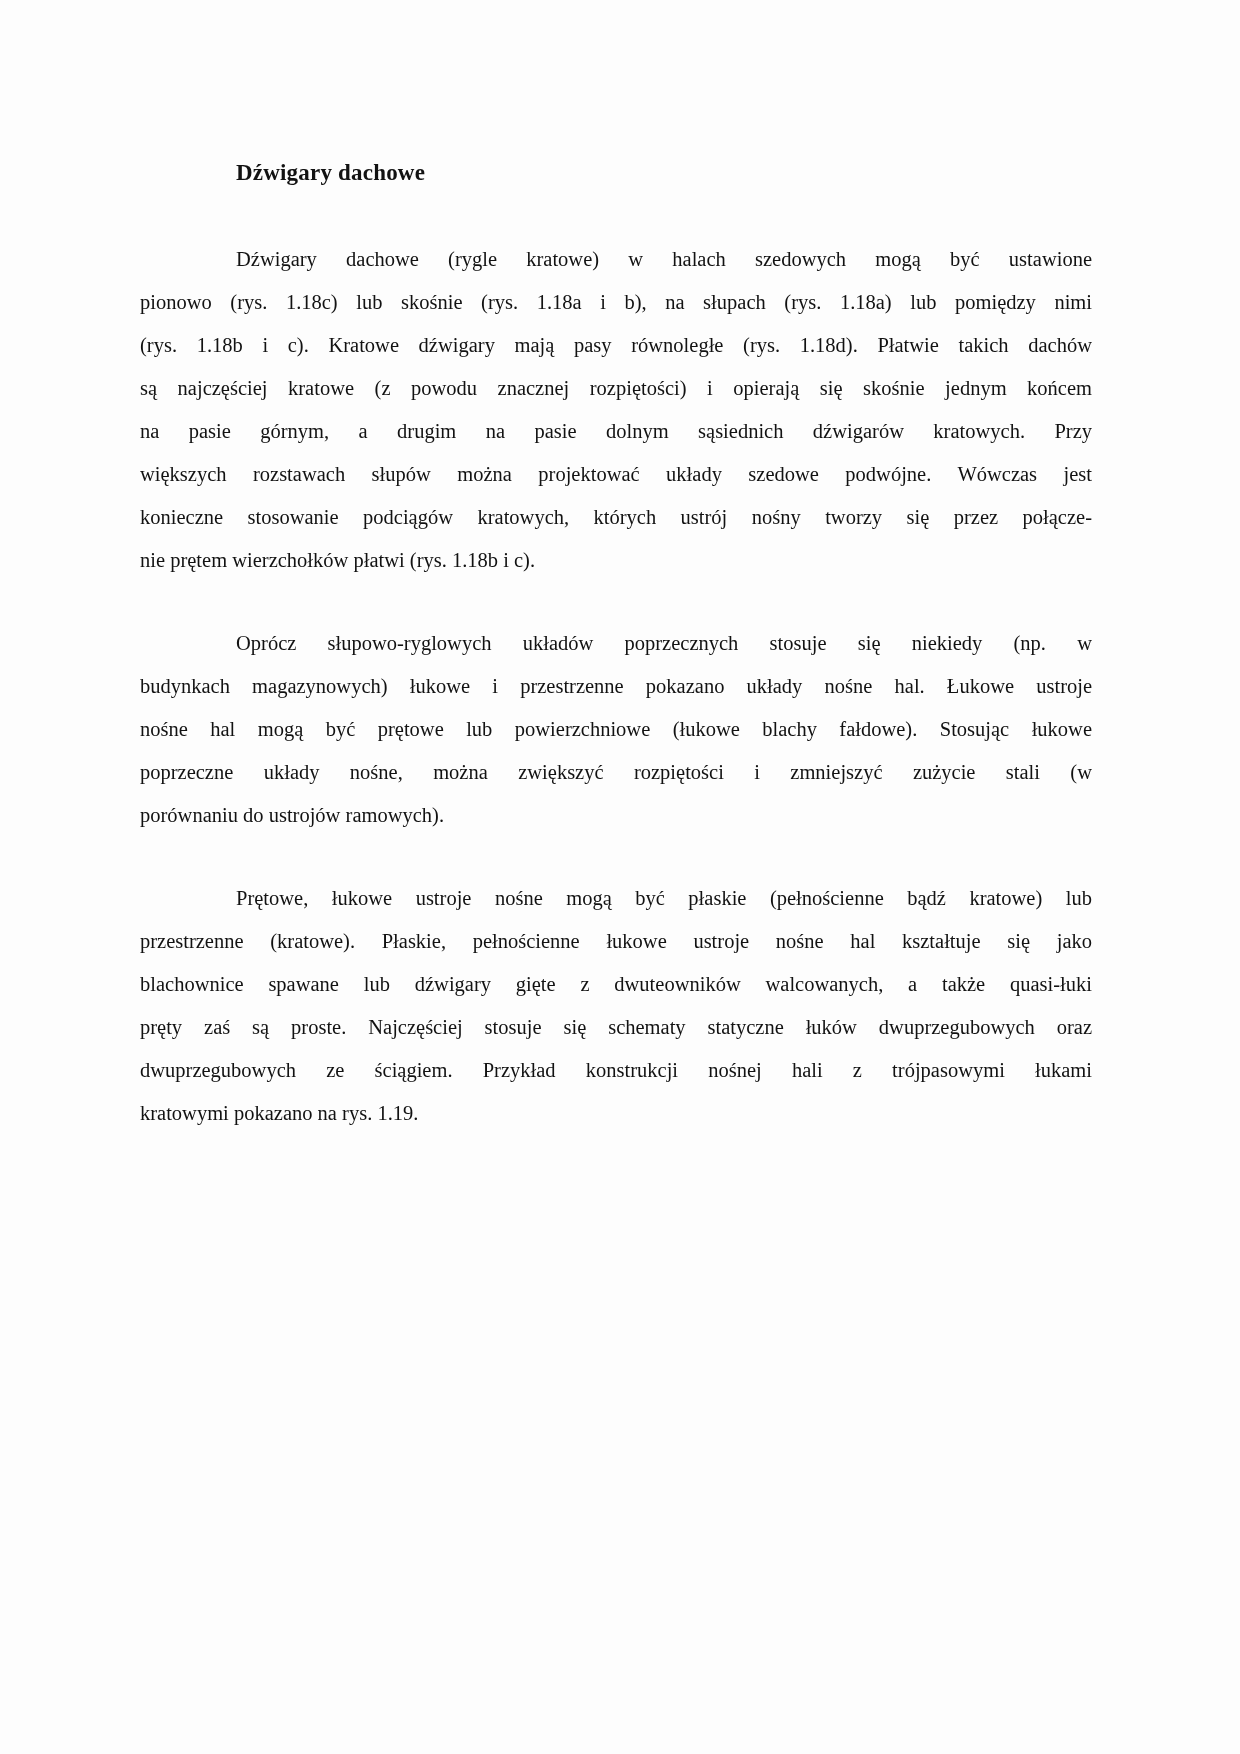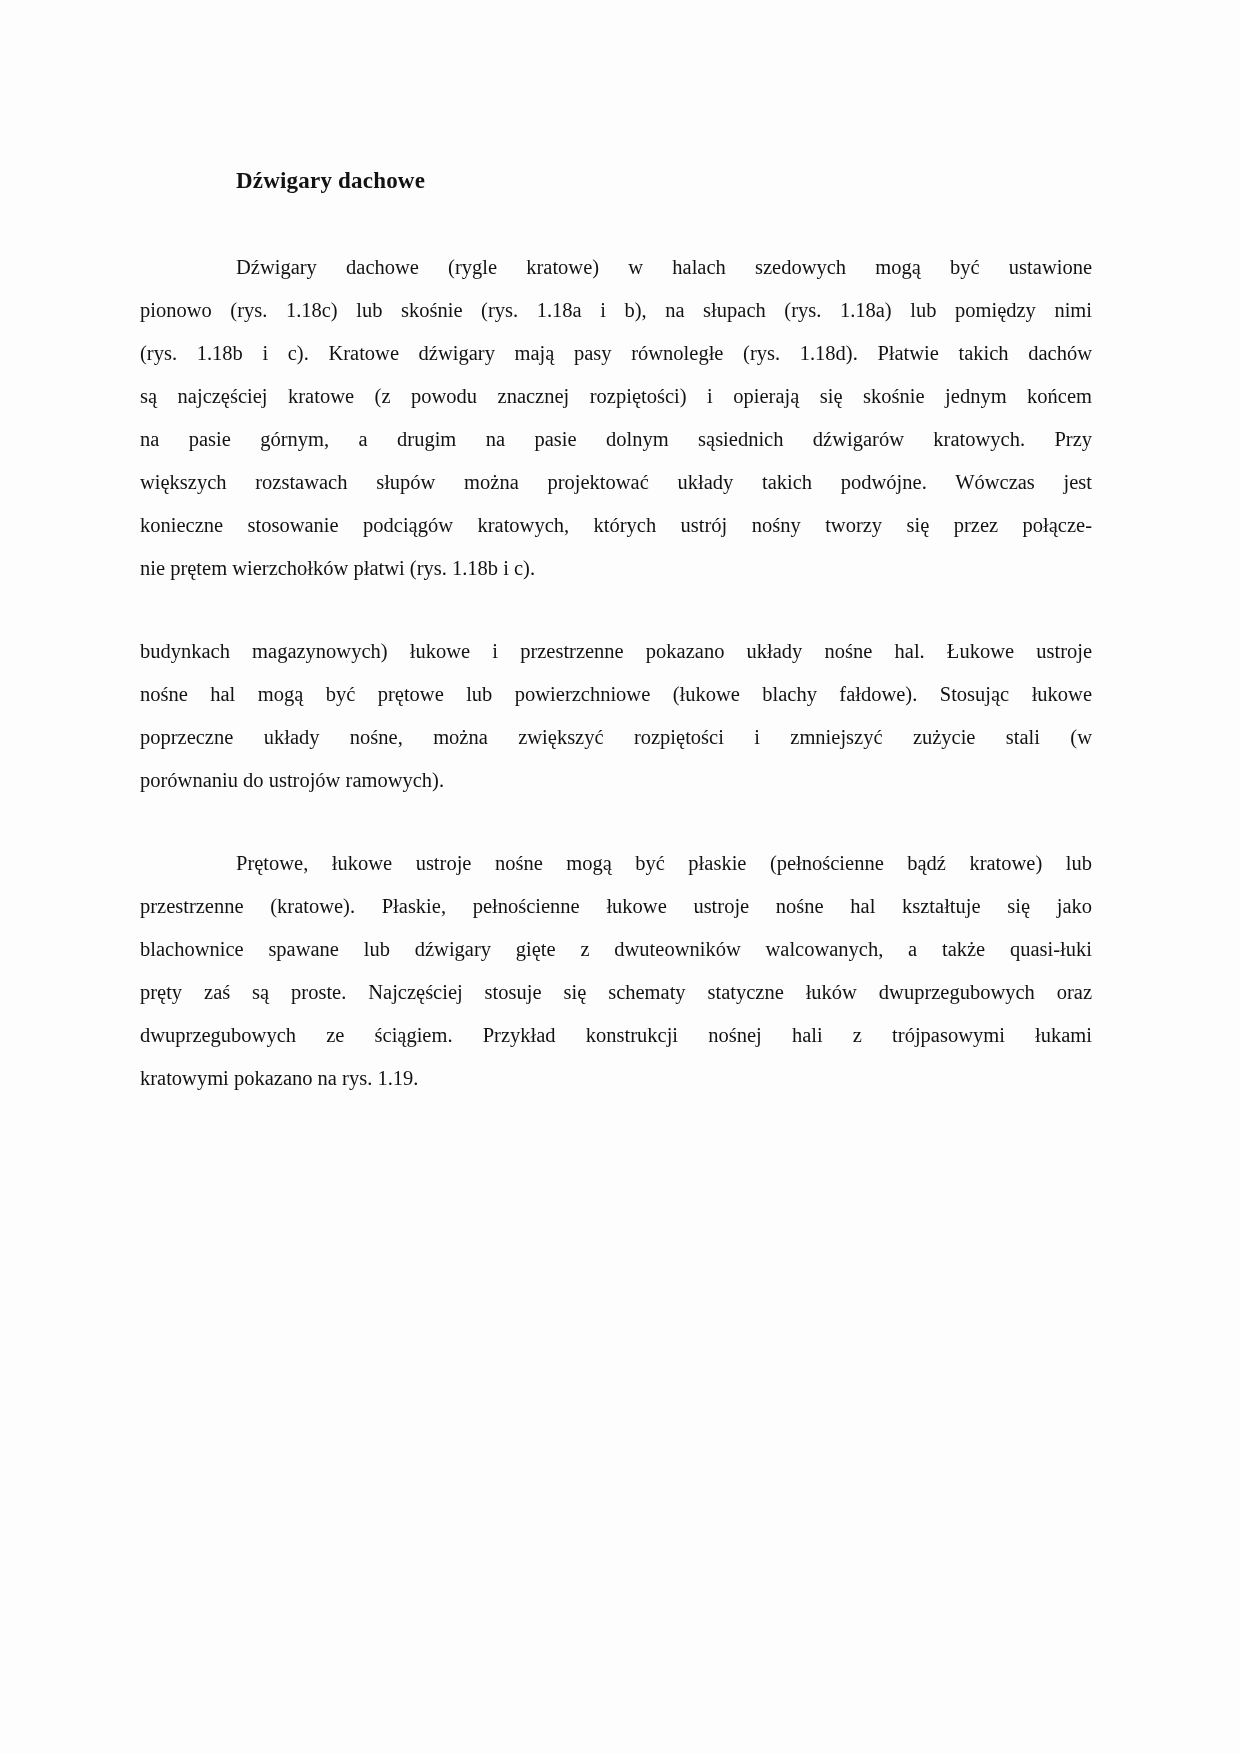--- a/index.html
+++ b/index.html
@@ -13,21 +13,21 @@
     height: 1754px;
     margin: 0 auto;
     background: #fdfdfd;
     color: #121212;
     font-family: "Liberation Serif", "DejaVu Serif", serif;
     overflow: hidden;
   }
   .text-block {
     position: absolute;
     left: 140px;
-    top: 166px;
+    top: 158px;
     width: 952px;
   }
   .doc-title {
     margin: 0 0 0 96px;
     font-size: 23px;
     font-weight: bold;
     line-height: 30px;
     letter-spacing: 0.2px;
   }
   .paragraphs {
@@ -56,25 +56,26 @@
 <div class="page">
   <div class="text-block">
     <h1 class="doc-title">Dźwigary dachowe</h1>
     <div class="paragraphs">
         <div class="para">
           <div class="line first">Dźwigary dachowe (rygle kratowe) w halach szedowych mogą być ustawione</div>
           <div class="line">pionowo (rys. 1.18c) lub skośnie (rys. 1.18a i b), na słupach (rys. 1.18a) lub pomiędzy nimi</div>
           <div class="line">(rys. 1.18b i c). Kratowe dźwigary mają pasy równoległe (rys. 1.18d). Płatwie takich dachów</div>
           <div class="line">są najczęściej kratowe (z powodu znacznej rozpiętości) i opierają się skośnie jednym końcem</div>
           <div class="line">na pasie górnym, a drugim na pasie dolnym sąsiednich dźwigarów kratowych. Przy</div>
-          <div class="line">większych rozstawach słupów można projektować układy takich podwójne. Wówczas jest</div>
+          <div class="line">większych rozstawach słupów można projektować układy szedowe podwójne. Wówczas jest</div>
           <div class="line">konieczne stosowanie podciągów kratowych, których ustrój nośny tworzy się przez połącze-</div>
           <div class="line last">nie prętem wierzchołków płatwi (rys. 1.18b i c).</div>
         </div>
         <div class="para">
+          <div class="line first">Oprócz słupowo-ryglowych układów poprzecznych stosuje się niekiedy (np. w</div>
           <div class="line">budynkach magazynowych) łukowe i przestrzenne pokazano układy nośne hal. Łukowe ustroje</div>
           <div class="line">nośne hal mogą być prętowe lub powierzchniowe (łukowe blachy fałdowe). Stosując łukowe</div>
           <div class="line">poprzeczne układy nośne, można zwiększyć rozpiętości i zmniejszyć zużycie stali (w</div>
           <div class="line last">porównaniu do ustrojów ramowych).</div>
         </div>
         <div class="para">
           <div class="line first">Prętowe, łukowe ustroje nośne mogą być płaskie (pełnościenne bądź kratowe) lub</div>
           <div class="line">przestrzenne (kratowe). Płaskie, pełnościenne łukowe ustroje nośne hal kształtuje się jako</div>
           <div class="line">blachownice spawane lub dźwigary gięte z dwuteowników walcowanych, a także quasi-łuki</div>
           <div class="line">pręty zaś są proste. Najczęściej stosuje się schematy statyczne łuków dwuprzegubowych oraz</div>

